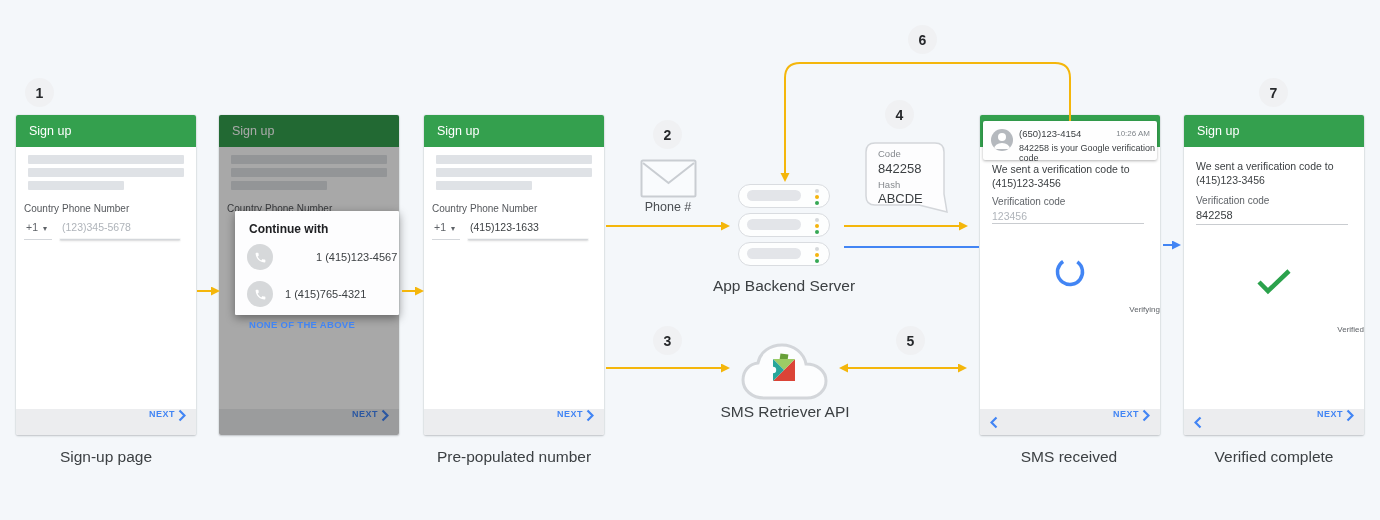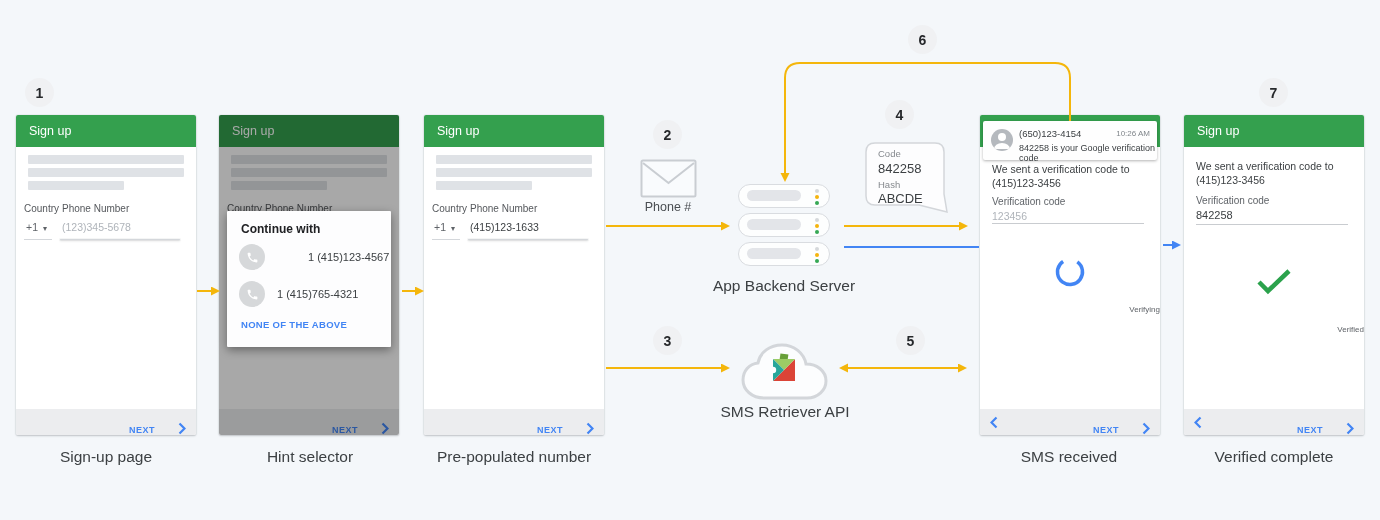--- a/index.html
+++ b/index.html
@@ -12,21 +12,21 @@
         color:#26282B;font-size:14px;font-weight:bold;display:flex;align-items:center;
         justify-content:center;z-index:20;}
 
   
   .phone{position:absolute;top:115px;width:180px;height:320px;background:#fff;border-radius:2px;
          box-shadow:0 1px 2px rgba(60,64,67,.25), 0 0 0 1px rgba(60,64,67,.04);z-index:10;}
   .ph-header{height:32px;background:#34A04E;border-radius:2px 2px 0 0;color:#fff;
              font-size:12.5px;line-height:33px;padding-left:13px;}
   .ph-bottom{position:absolute;left:0;right:0;bottom:0;height:26px;background:#ECEDEF;
              border-radius:0 0 2px 2px;}
-  .next-group{position:absolute;right:10px;top:0;height:26px;display:flex;align-items:flex-end;gap:23px;}
+  .next-group{position:absolute;right:10px;top:0;height:26px;display:flex;align-items:flex-start;gap:3px;}
   .back-group{position:absolute;left:10px;top:0;height:26px;display:flex;align-items:center;}
   .next-label{font-size:9px;font-weight:bold;color:#4285F4;letter-spacing:.5px;}
 
   .skel{background:#DFE2E6;height:9px;border-radius:1px;margin:0 12px 4px;}
   .skel.first{margin-top:8px;}
   .skel.short{width:96px;}
 
   .lab-country{position:absolute;left:8px;top:88px;font-size:10px;color:#55585C;}
   .lab-phone{position:absolute;left:46px;top:88px;font-size:10px;color:#55585C;}
   .inp-country{position:absolute;left:10px;top:106px;font-size:10.5px;color:#5F6368;}
@@ -35,21 +35,21 @@
   .ph-val-placeholder{color:#AFB4BA;}
   .ph-val-filled{color:#3C4043;}
   .ul{position:absolute;height:1px;background:#D4D7DB;}
   .ul.country{left:8px;top:124px;width:28px;}
   .ul.phone{left:44px;top:124px;width:120px;}
 
   .caption{position:absolute;top:448px;width:220px;text-align:center;font-size:15.5px;color:#3C4043;z-index:5;}
 
   
   .scrim{position:absolute;inset:0;background:rgba(0,0,0,.34);border-radius:2px;z-index:2;}
-  .hint-dialog{position:absolute;left:8px;top:96px;width:164px;height:136px;background:#FDFDFE;
+  .hint-dialog{position:absolute;left:16px;top:96px;width:164px;height:104px;background:#FDFDFE;
                border-radius:1px;box-shadow:0 3px 10px rgba(0,0,0,.4);z-index:3;}
   .hd-title{position:absolute;left:14px;top:11px;font-size:12px;font-weight:bold;color:#202124;}
   .hd-row{position:absolute;left:12px;display:flex;align-items:center;gap:12px;}
   .hd-row.r1{top:33px;gap:43px;} .hd-row.r2{top:70px;}
   .hd-avatar{width:26px;height:26px;border-radius:50%;background:#D6D8DA;display:flex;
              align-items:center;justify-content:center;}
   .hd-num{font-size:11px;color:#3C4043;}
   .hd-none{position:absolute;left:14px;top:108px;font-size:9.5px;font-weight:bold;color:#4285F4;letter-spacing:.3px;}
 
   
@@ -153,21 +153,20 @@
         <span class="hd-avatar">
           <svg width="13" height="13" viewBox="0 0 24 24">
               <path fill="#fff" d="M6.6 10.8c1.5 2.9 3.8 5.2 6.7 6.7l2.2-2.2c.3-.3.7-.4 1-.2 1.1.4 2.3.6 3.5.6.6 0 1 .4 1 1V20c0 .6-.4 1-1 1C10.6 21 3 13.4 3 4c0-.6.4-1 1-1h3.3c.6 0 1 .4 1 1 0 1.2.2 2.4.6 3.5.1.3 0 .7-.2 1l-2.1 2.3z"></path>
             </svg>
         </span>
         <span class="hd-num">1 (415)765-4321</span>
       </div>
       <div class="hd-none">NONE OF THE ABOVE</div>
     </div>
   </div>
-  <div class="caption" style="left:200px;">Hint selector</div>
 
   <div class="phone" style="left:424px;">
     <div class="ph-header">Sign up</div>
     <div class="skel first"></div>
     <div class="skel"></div>
     <div class="skel short"></div>
     <div class="lab-country">Country</div>
     <div class="lab-phone">Phone Number</div>
     <div class="inp-country"><span>+1</span><span class="dd">▾</span></div>
     <div class="inp-phone ph-val-filled">(415)123-1633</div>

